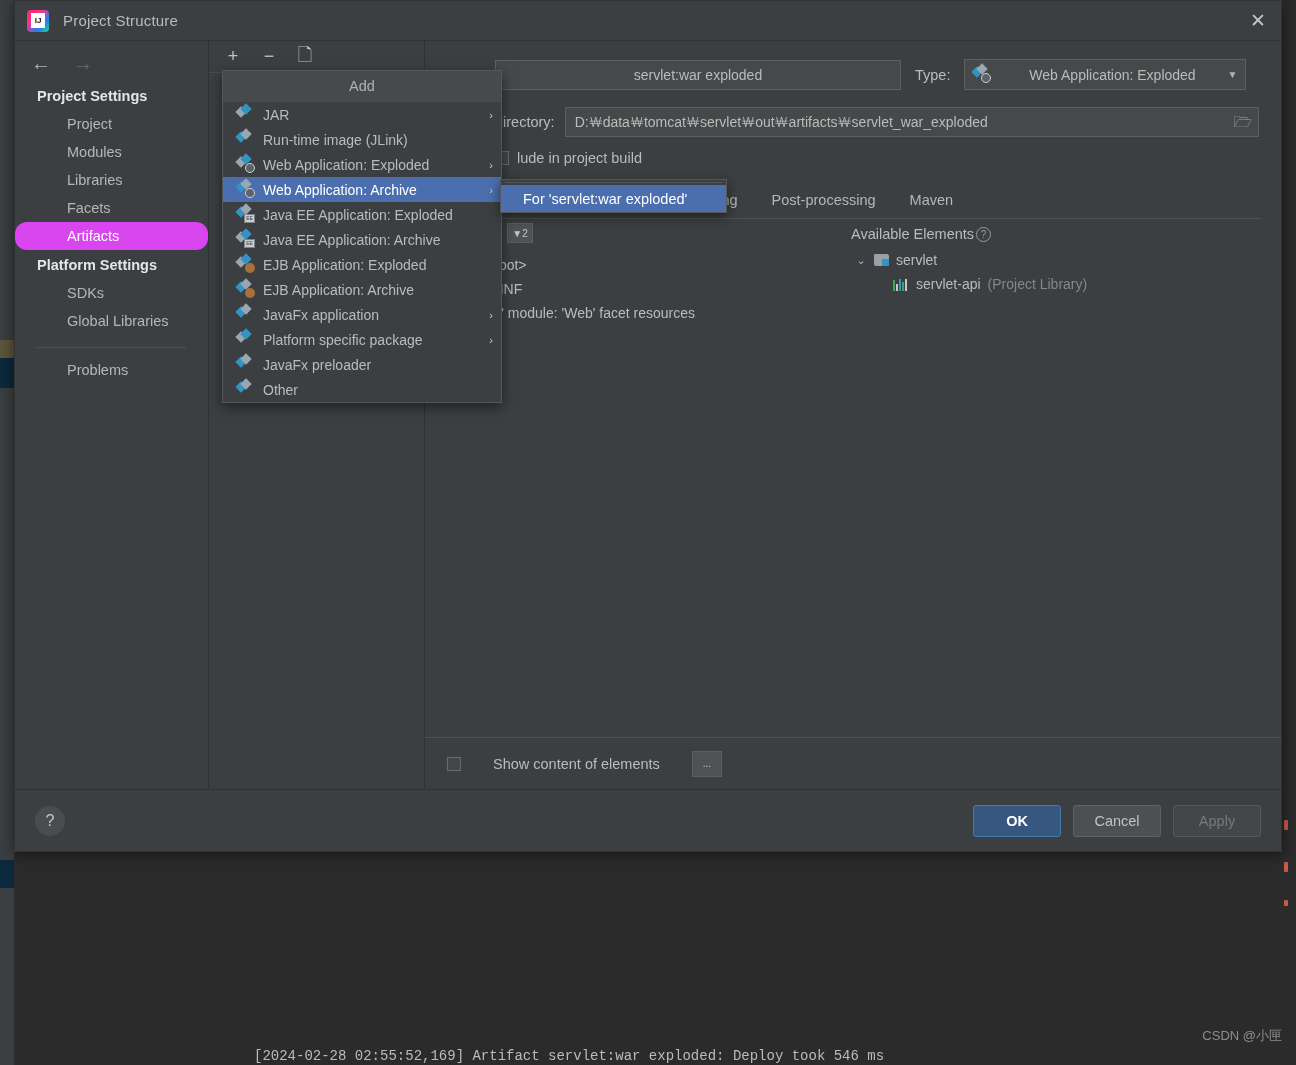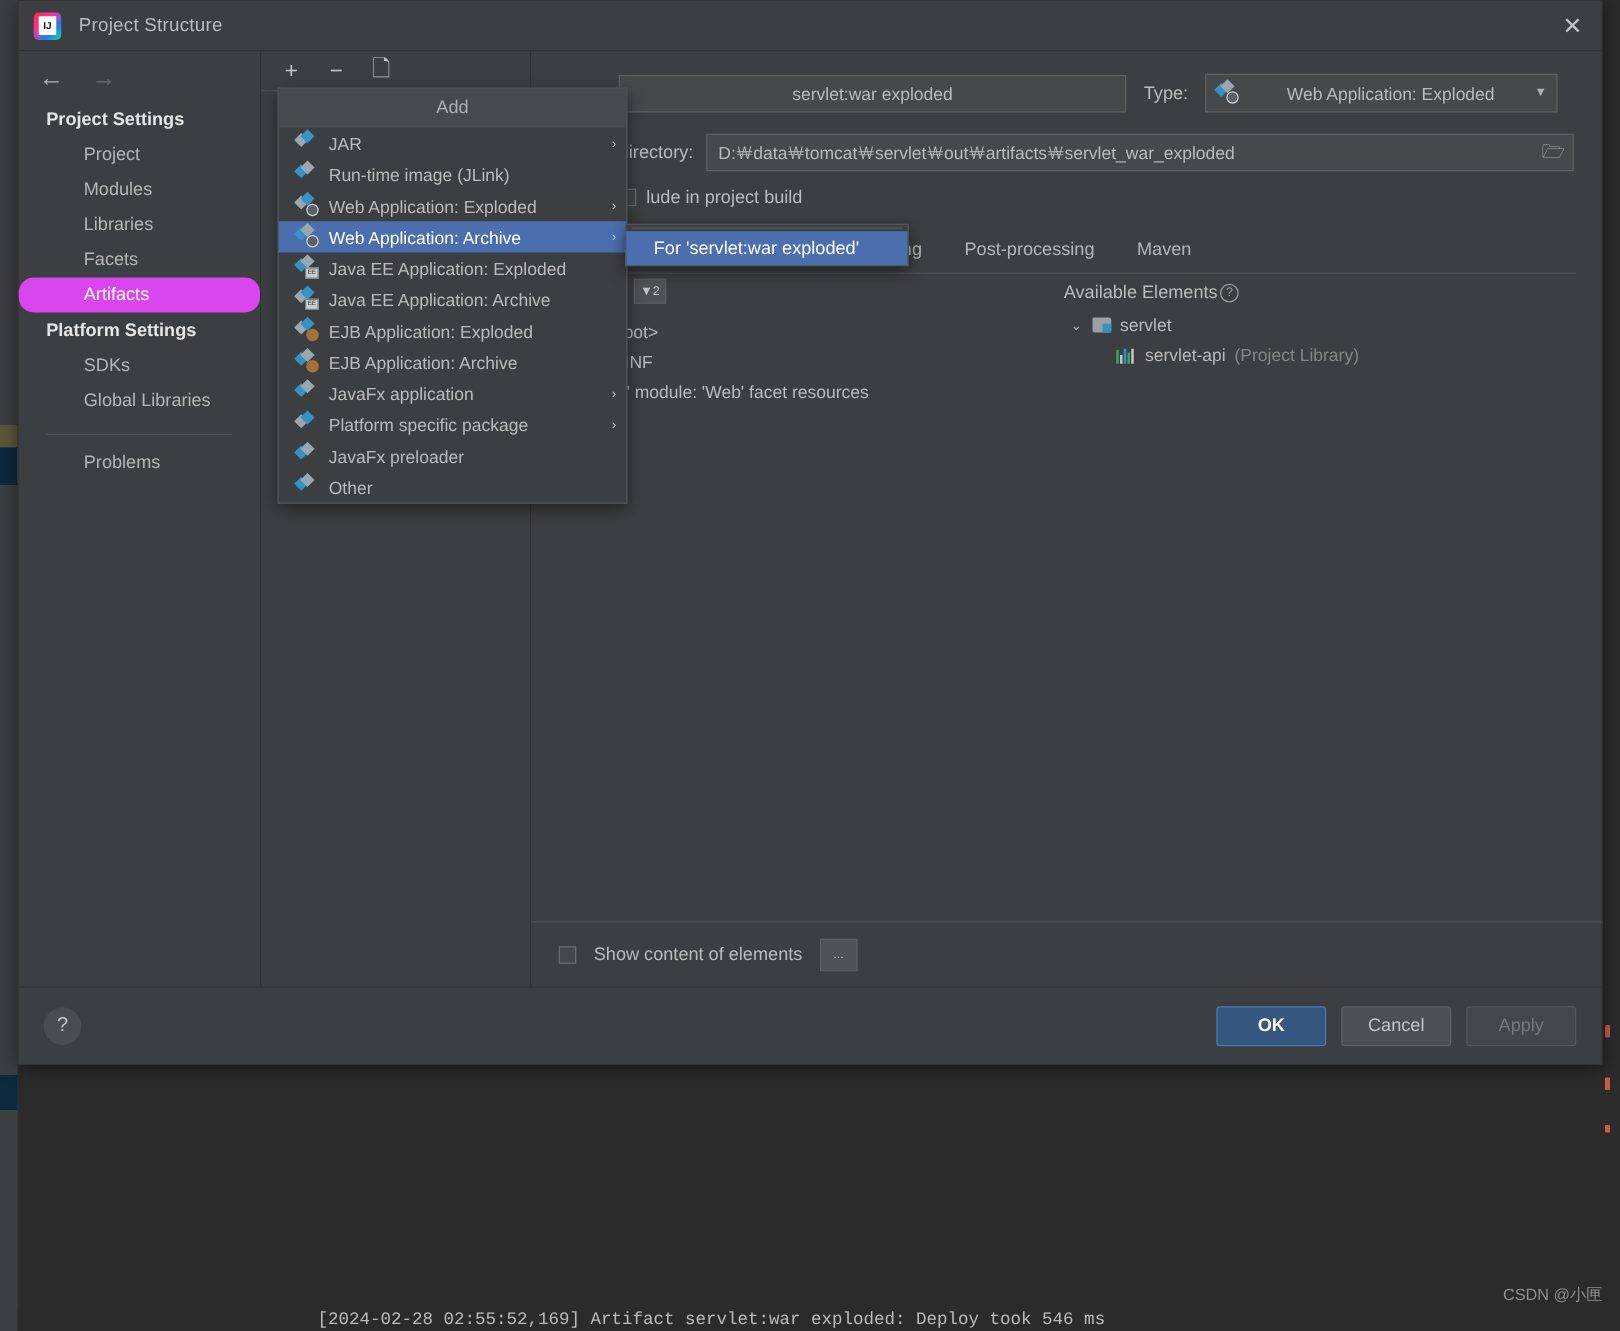--- a/index.html
+++ b/index.html
@@ -240,21 +240,21 @@
     content:""; position: absolute; right: 0; bottom: 0;
     width: 7px; height: 7px; background: #3592c4;
   }
   .lib-icon { display: flex; gap: 1px; align-items: flex-end; flex: 0 0 16px; height: 13px; }
   .lib-icon i { display: block; width: 2px; }
   .muted { color: #868686; }
 
   
   #details-bottom {
     flex: 0 0 52px; display: flex; align-items: center;
-    gap: 14px; padding-left: 22px; border-top: 1px solid #4f5254;
+    gap: 32px; padding-left: 22px; border-top: 1px solid #4f5254;
     margin-left: 0;
   }
 
   
   #footer {
     flex: 0 0 62px; display: flex; align-items: center;
     border-top: 1px solid #323232; padding: 0 20px;
     background: #3c3f41;
   }
   #help-btn {

